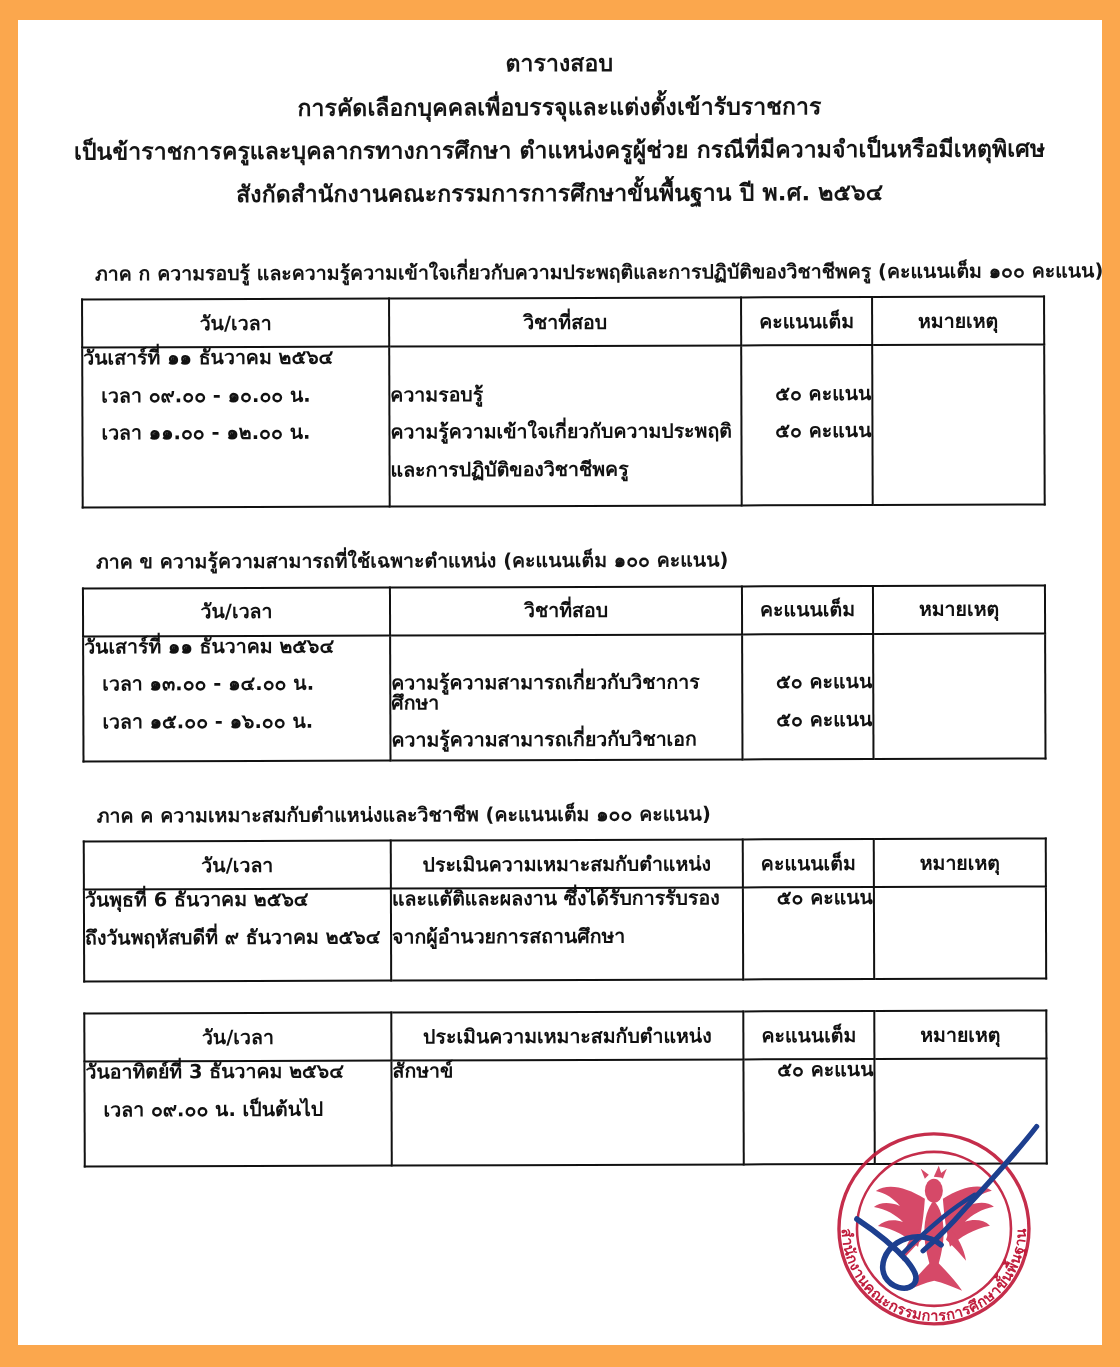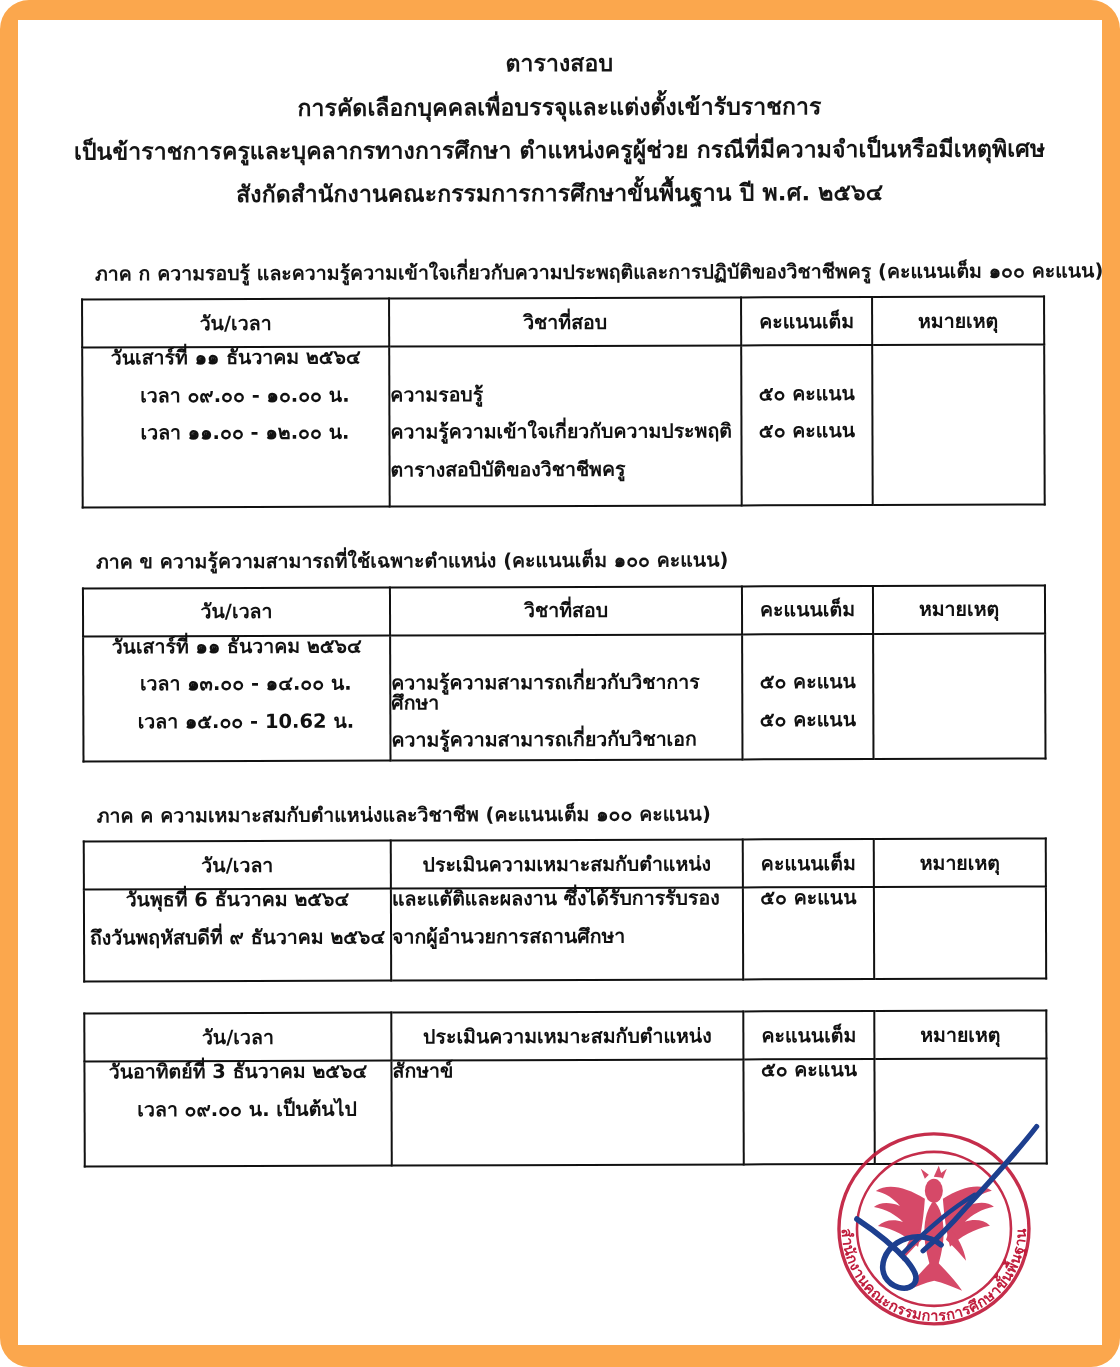--- a/index.html
+++ b/index.html
@@ -16,21 +16,20 @@
     overflow: hidden;
   }
 
   
   .scan-frame {
     position: relative;
     width: 1120px;
     height: 1367px;
     background: #fba74d;
     padding: 20px 18px 22px 18px;
-    border-radius: 29px;
   }
   .page {
     position: relative;
     width: 100%;
     height: 100%;
     background: #ffffff;
     overflow: hidden;
     padding: 0;
   }
   .page-inner {
@@ -102,23 +101,23 @@
   col.c-subject  { width: 352px; }
   col.c-score    { width: 131px; }
   col.c-note     { width: 172px; }
 
   td.cell {
     font-size: 19.5px;
     font-weight: 600;
     color: #111;
     line-height: 1.0;
   }
-  td.datetime { text-align: center; padding: 13px 6px 14px 6px; }
+  td.datetime { padding: 13px 6px 14px 6px; }
   td.subject  { text-align: left;  padding: 13px 6px 14px 11px; }
-  td.score    { text-align: center; padding: 13px 4px 14px 4px; }
+  td.score    { text-align: right; padding: 13px 4px 14px 4px; }
   td.note     { padding: 10px; }
 
   .ln { display: block; line-height: 1.0; }
   .ln + .ln { margin-top: 18px; }
   .ln.blank { visibility: hidden; }
   .ln.indent { padding-left: 18px; }
 
   
   .t1 td.cell { height: 160px; }
   .t2 td.cell { height: 125px; }
@@ -187,21 +186,21 @@
               <tr>
                 <td class="cell datetime">
                   <span class="ln">วันเสาร์ที่ ๑๑ ธันวาคม ๒๕๖๔</span>
                   <span class="ln indent">เวลา ๐๙.๐๐ - ๑๐.๐๐ น.</span>
                   <span class="ln indent">เวลา ๑๑.๐๐ - ๑๒.๐๐ น.</span>
                 </td>
                 <td class="cell subject">
                   <span class="ln blank">&nbsp;</span>
                   <span class="ln">ความรอบรู้</span>
                   <span class="ln">ความรู้ความเข้าใจเกี่ยวกับความประพฤติ</span>
-                  <span class="ln">ตารางสอบิบัติของวิชาชีพครู</span>
+                  <span class="ln">และการปฏิบัติของวิชาชีพครู</span>
                 </td>
                 <td class="cell score">
                   <span class="ln blank">&nbsp;</span>
                   <span class="ln">๕๐ คะแนน</span>
                   <span class="ln">๕๐ คะแนน</span>
                 </td>
                 <td class="cell note"></td>
               </tr>
             </tbody>
           </table>
@@ -223,21 +222,21 @@
                 <th>วิชาที่สอบ</th>
                 <th>คะแนนเต็ม</th>
                 <th>หมายเหตุ</th>
               </tr>
             </thead>
             <tbody>
               <tr>
                 <td class="cell datetime">
                   <span class="ln">วันเสาร์ที่ ๑๑ ธันวาคม ๒๕๖๔</span>
                   <span class="ln indent">เวลา ๑๓.๐๐ - ๑๔.๐๐ น.</span>
-                  <span class="ln indent">เวลา ๑๕.๐๐ - 10.62 น.</span>
+                  <span class="ln indent">เวลา ๑๕.๐๐ - ๑๖.๐๐ น.</span>
                 </td>
                 <td class="cell subject">
                   <span class="ln blank">&nbsp;</span>
                   <span class="ln">ความรู้ความสามารถเกี่ยวกับวิชาการศึกษา</span>
                   <span class="ln">ความรู้ความสามารถเกี่ยวกับวิชาเอก</span>
                 </td>
                 <td class="cell score">
                   <span class="ln blank">&nbsp;</span>
                   <span class="ln">๕๐ คะแนน</span>
                   <span class="ln">๕๐ คะแนน</span>

